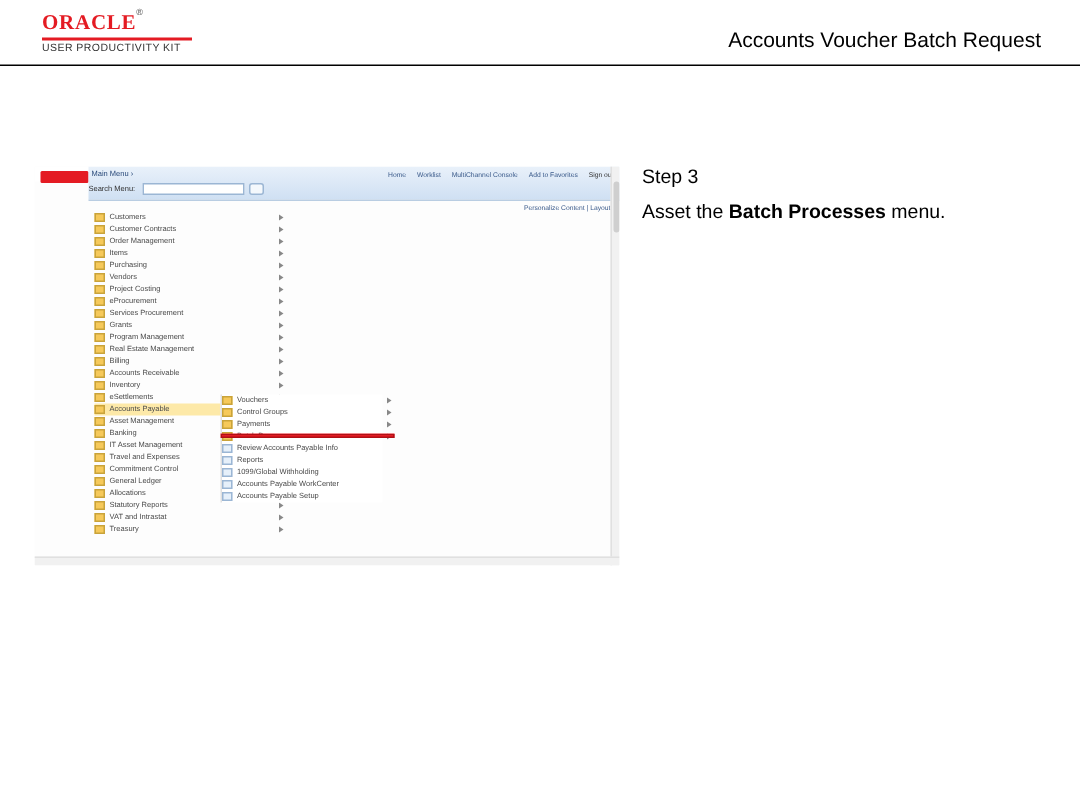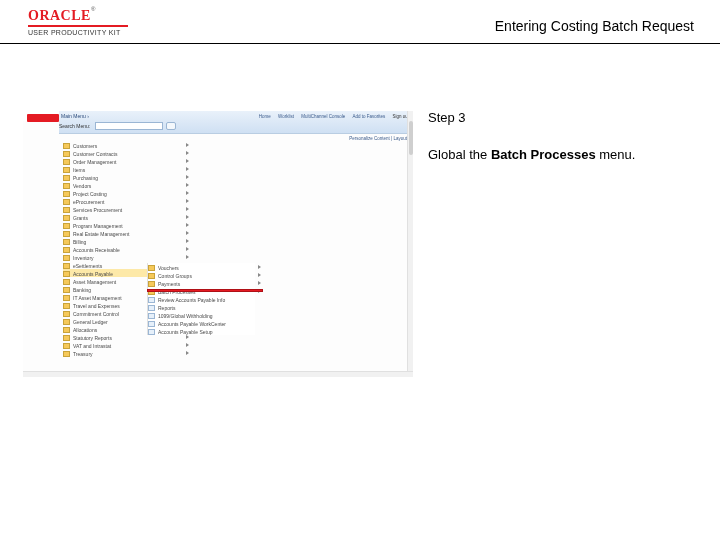--- a/index.html
+++ b/index.html
@@ -12,21 +12,21 @@
   .oracle-word { font-family: Georgia, 'Times New Roman', serif; font-weight: bold; font-size: 14px; color: #e41b23; letter-spacing: 0.5px; }
   .oracle-tm { font-size: 6px; vertical-align: top; color: #555; }
   .oracle-bar { width: 100px; height: 2px; background: #e41b23; margin-top: 1px; }
   .upk { font-size: 7px; letter-spacing: 0.3px; color: #333; margin-top: 2px; }
   .title { position: absolute; right: 26px; top: 18px; font-size: 14px; color: #000; }
 
   
   .content { position: absolute; left: 22px; top: 110px; width: 676px; }
   .left-col { float: left; width: 396px; }
   .right-col { float: left; width: 270px; padding-left: 10px; font-size: 13px; color: #000; }
-  .right-col .step { margin-bottom: 22px; }
+  .right-col .step { margin-bottom: 8px; }
 
   
   .shot { width: 392px; height: 268px; border: 1px solid #fff; position: relative; background: #fdfdfd; font-size: 5px; color: #5a5a5a; overflow: hidden; }
   .shot-topstrip { position: absolute; left: 0; top: 0; width: 100%; height: 10px; background: #fff; }
   .shot-logo { position: absolute; left: 4px; top: 3px; width: 32px; height: 8px; background: #e41b23; border-radius: 1px; }
   .shot-ribbon { position: absolute; left: 36px; top: 0; right: 0; height: 23px; background: linear-gradient(#e9f1fa,#cfe0f3); border-bottom: 1px solid #b9cde2; }
   .ribbon-left { position: absolute; left: 2px; top: 2px; font-size: 5px; color: #2a4a7a; }
   .search-label { position: absolute; left: 36px; top: 12px; font-size: 5px; color: #333; }
   .search-box { position: absolute; left: 72px; top: 11px; width: 68px; height: 8px; background: #fff; border: 1px solid #9bb6d4; }
   .search-go { position: absolute; left: 143px; top: 11px; width: 10px; height: 8px; border: 1px solid #9bb6d4; background: #f4f8fc; border-radius: 2px; }
@@ -59,21 +59,21 @@
 <div class="page">
 
   <div class="header">
     <div class="logo">
       <div>
         <span class="oracle-word">ORACLE</span><span class="oracle-tm">®</span>
       </div>
       <div class="oracle-bar"></div>
       <div class="upk">USER PRODUCTIVITY KIT</div>
     </div>
-    <div class="title">Entering Costing Batch Request</div>
+    <div class="title">Accounts Voucher Batch Request</div>
   </div>
 
   <div class="content">
 
     <div class="left-col">
       <div class="shot">
         <div class="shot-topstrip"></div>
         <div class="shot-logo"></div>
         <div class="shot-ribbon">
           <div class="ribbon-left">
@@ -139,18 +139,18 @@
         <div class="scroll-v">
             <div class="thumb"></div>
           </div>
         <div class="scroll-h"></div>
       </div>
     </div>
 
     <div class="right-col">
       <div class="step">Step 3</div>
       <div>
-        <span>Global the </span><b>Batch Processes</b><span> menu.</span>
+        <span>Asset the </span><b>Batch Processes</b><span> menu.</span>
       </div>
     </div>
 
   </div>
 </div>
 
 </body></html>

